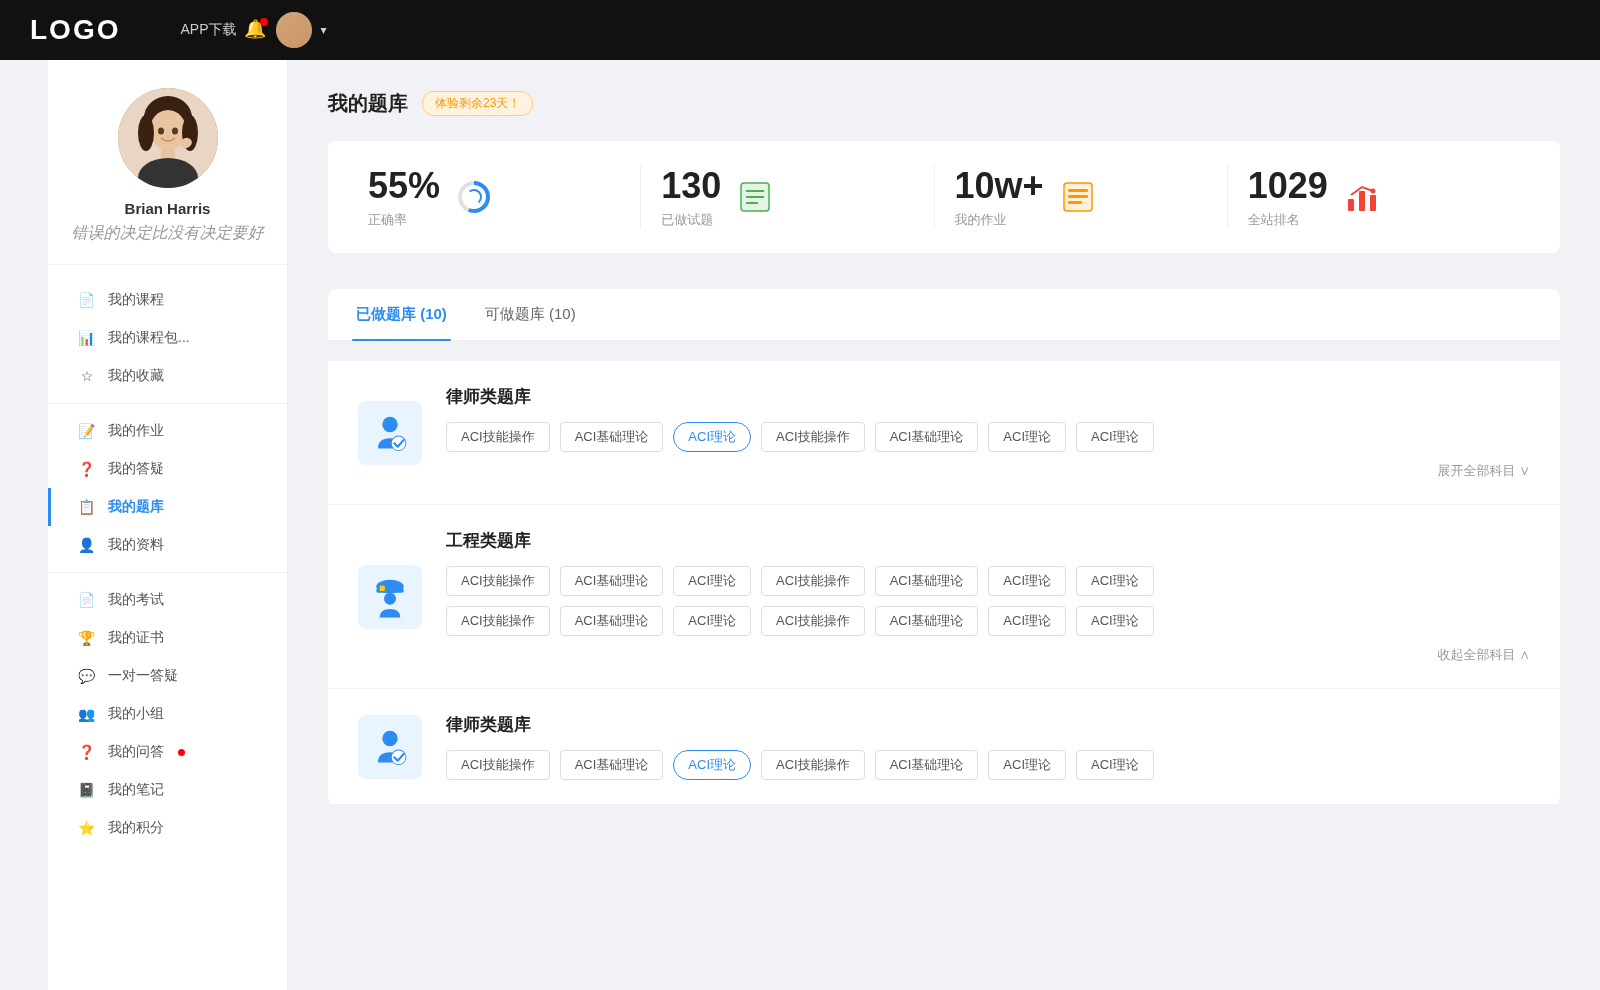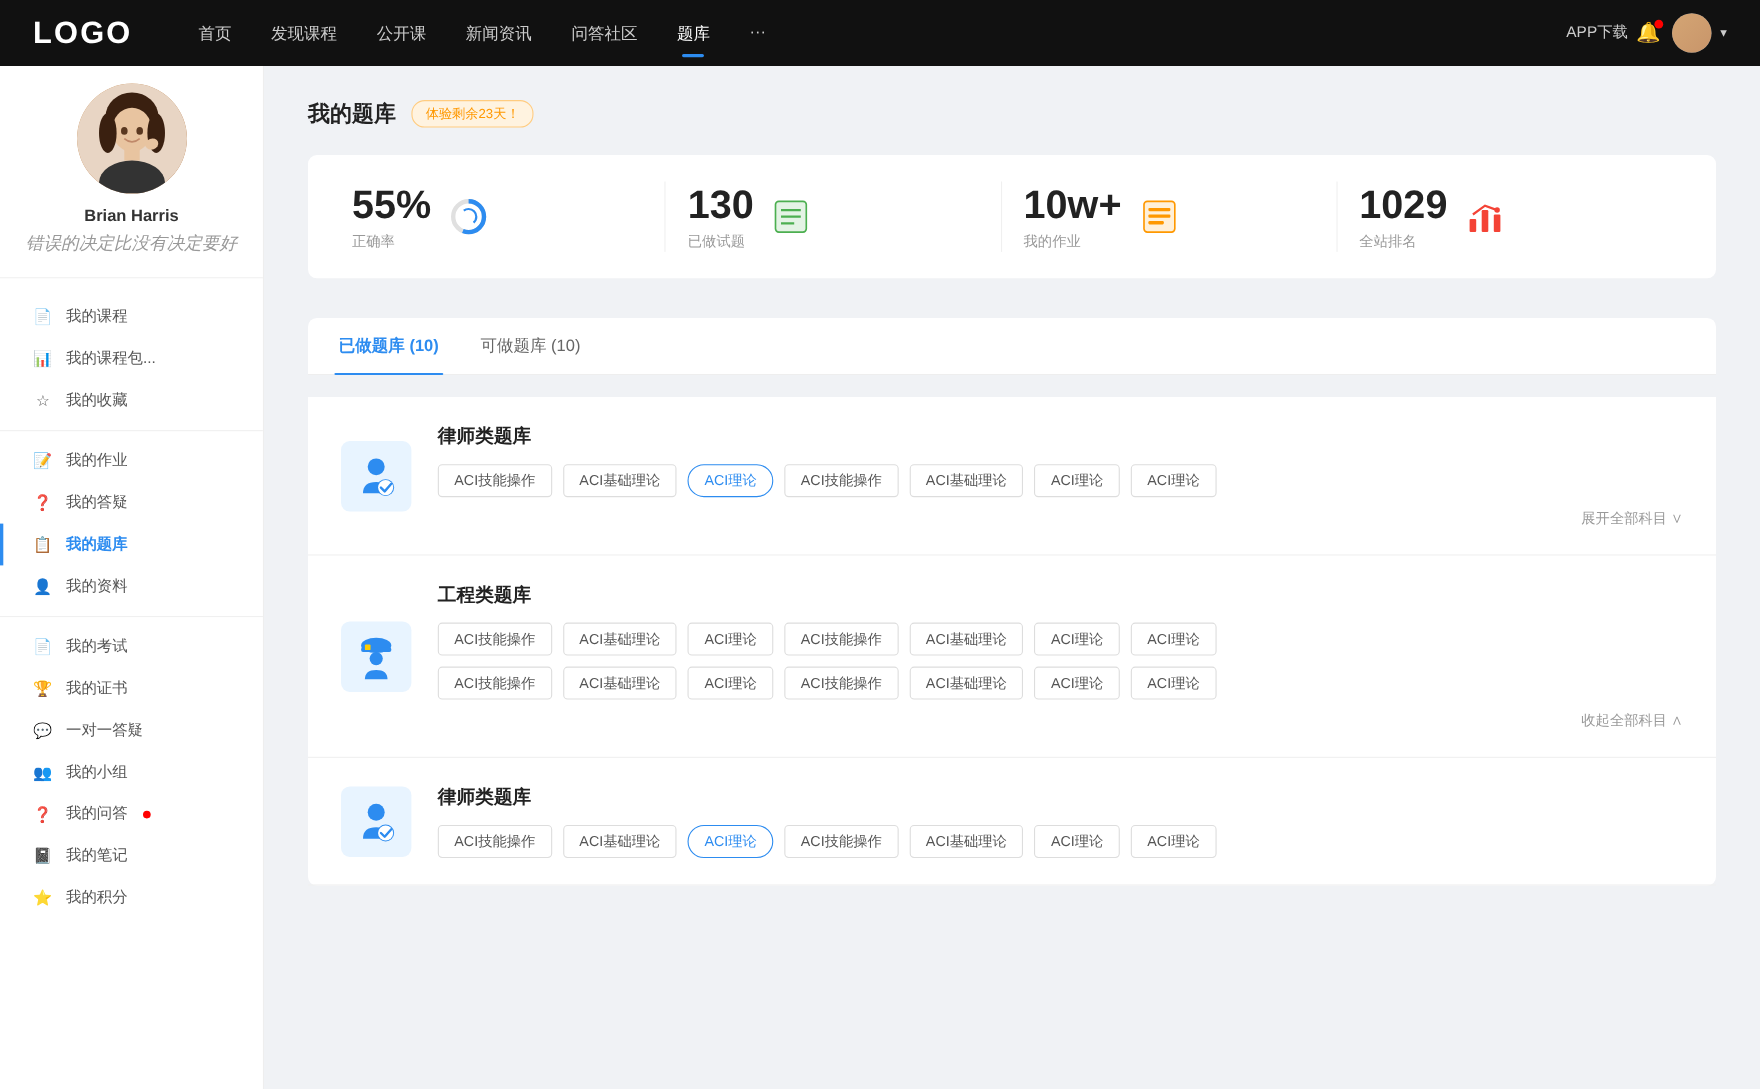--- a/index.html
+++ b/index.html
@@ -99,23 +99,24 @@
       margin-top: 60px;
       display: flex;
       min-height: calc(100vh - 60px);
     }
 
     
     .sidebar {
       width: 240px;
       background: #fff;
       min-height: calc(100vh - 60px);
-      padding: 16px 0 20px 0;
+      padding: 28px 0 20px 0;
       flex-shrink: 0;
       border-right: 1px solid #eee;
+      margin-left: 48px;
     }
     .sidebar-profile {
       display: flex;
       flex-direction: column;
       align-items: center;
       padding: 0 20px 20px 20px;
       border-bottom: 1px solid #f0f0f0;
     }
     .sidebar-avatar {
       width: 100px; height: 100px;
@@ -348,29 +349,20 @@
     
     .lawyer-svg, .engineer-svg {
       width: 48px; height: 48px;
     }
   </style>
 </head>
 <body>
 
 <header class="header">
   <div class="header-logo">LOGO</div>
-  <nav class="header-nav">
-    <span class="header-nav-item">首页</span>
-    <span class="header-nav-item">发现课程</span>
-    <span class="header-nav-item">公开课</span>
-    <span class="header-nav-item">新闻资讯</span>
-    <span class="header-nav-item">问答社区</span>
-    <span class="header-nav-item active">题库</span>
-    <span class="header-nav-item">···</span>
-  </nav>
   <div class="header-right">
     <span class="header-app-btn">APP下载</span>
     <div class="header-bell">
       <div class="bell-dot"></div>
     </div>
     <div class="header-avatar">
       <div class="header-avatar-img"></div>
     </div>
     <span class="header-chevron">▾</span>
   </div>

